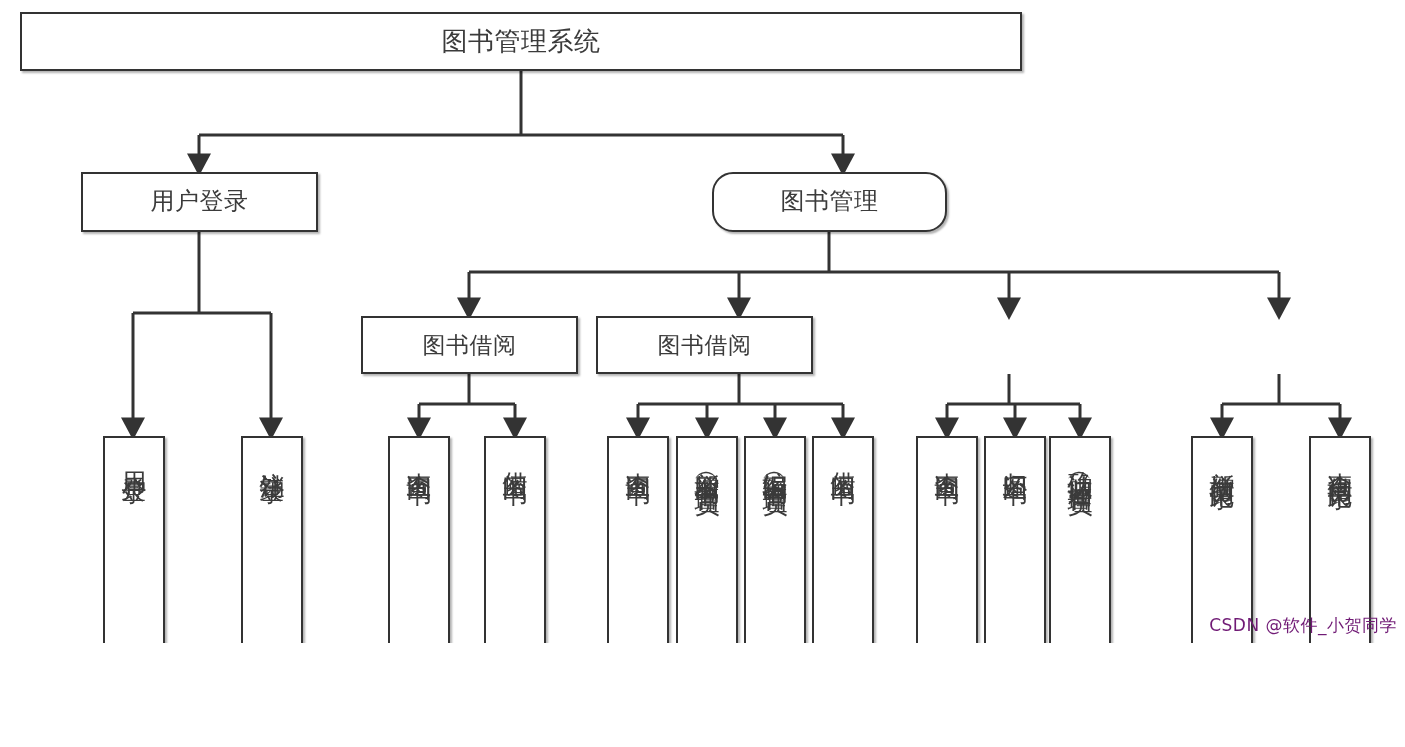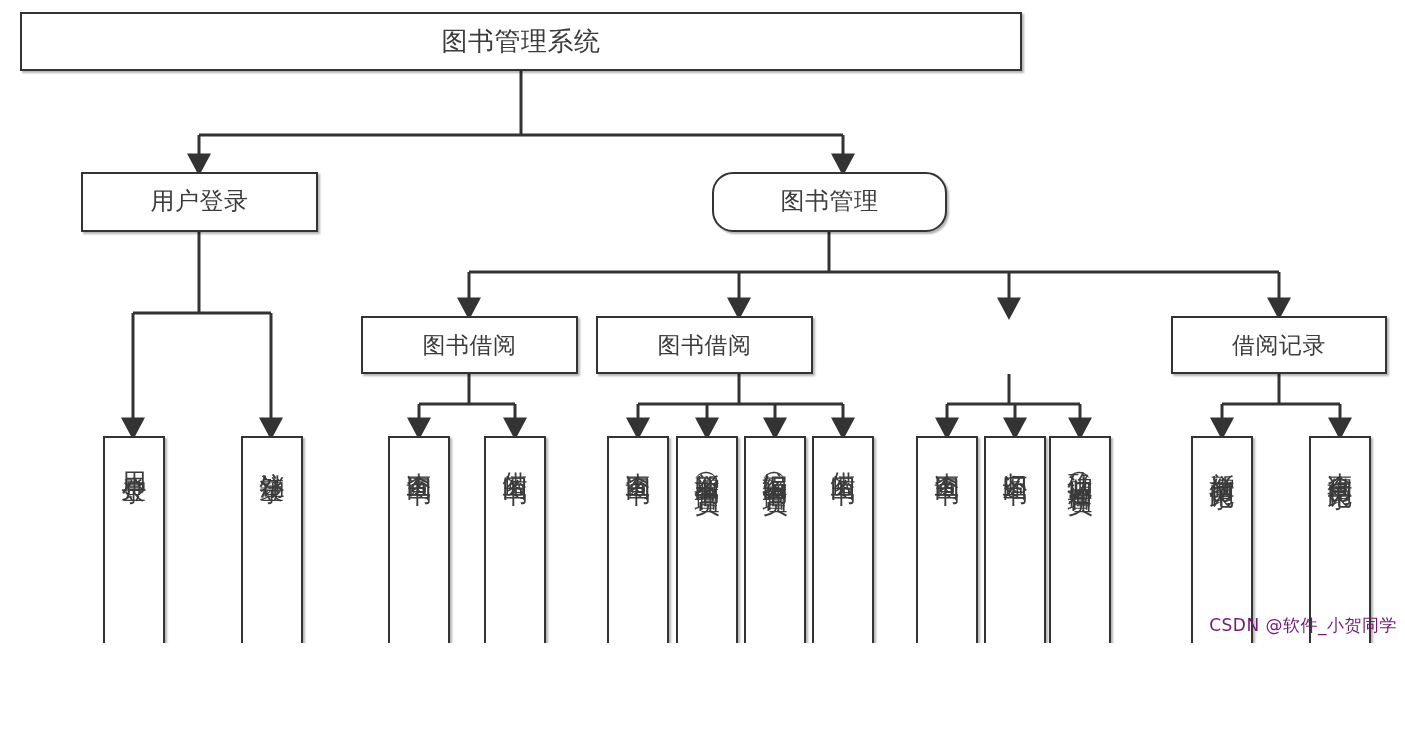--- a/index.html
+++ b/index.html
@@ -141,23 +141,20 @@
   <div class="node h lvl1" style="left:712px; top:172px; width:235px; height:60px;border-radius:21px;">
     <span class="label">图书管理</span>
   </div>
 
   <div class="node h lvl2" style="left:361px; top:316px; width:217px; height:58px;">
     <span class="label">图书借阅</span>
   </div>
   <div class="node h lvl2" style="left:596px; top:316px; width:217px; height:58px;">
     <span class="label">图书借阅</span>
   </div>
-  <div class="node h lvl2" style="left:1171px; top:316px; width:216px; height:58px;">
-    <span class="label">借阅记录</span>
-  </div>
 
   <div class="node v" style="left:103px; top:436px; width:62px; height:299px;">
     <span class="label">用户登录</span>
   </div>
   <div class="node v" style="left:241px; top:436px; width:62px; height:299px;">
     <span class="label">注销登录</span>
   </div>
 
   <div class="node v" style="left:388px; top:436px; width:62px; height:299px;">
     <span class="label">查询图书</span>

